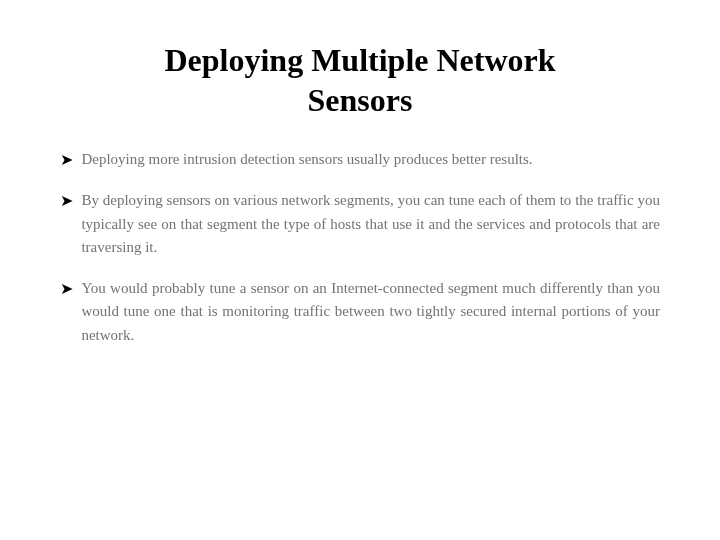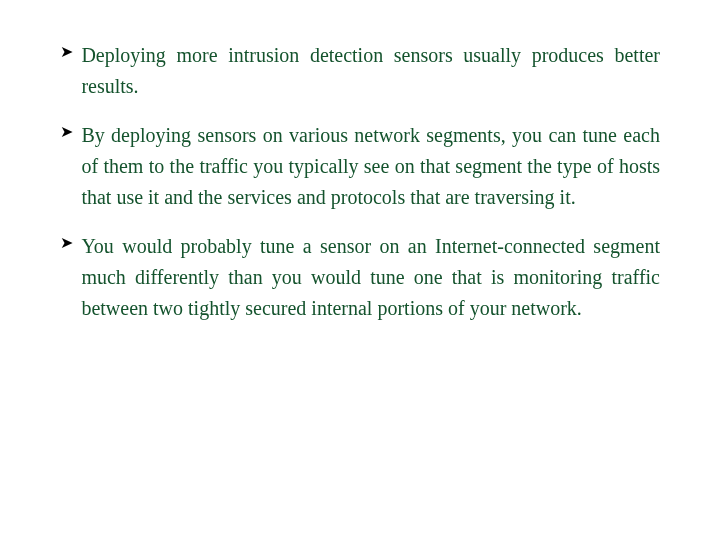--- a/index.html
+++ b/index.html
@@ -55,31 +55,37 @@
 
     .bullet-arrow {
       font-size: 16px;
       color: #000000;
       margin-top: 2px;
       flex-shrink: 0;
       font-family: 'Times New Roman', Times, serif;
     }
 
     .bullet-text {
-      font-size: 20px;
-      color: #14532d;
+      font-size: 15px;
+      color: #737373;
       line-height: 1.55;
       font-family: 'Times New Roman', Times, serif;
       text-align: justify;
     }
   </style>
 </head>
 <body>
 
 <div class="slide">
+  <div class="title-block">
+    <div class="title">
+      <span>Deploying Multiple Network</span><br>
+      <span>Sensors</span>
+    </div>
+  </div>
 
   <div class="bullets">
 
     <div class="bullet-item">
       <span class="bullet-arrow">➤</span>
       <span class="bullet-text">Deploying more intrusion detection sensors usually produces better results.</span>
     </div>
 
     <div class="bullet-item">
       <span class="bullet-arrow">➤</span>

